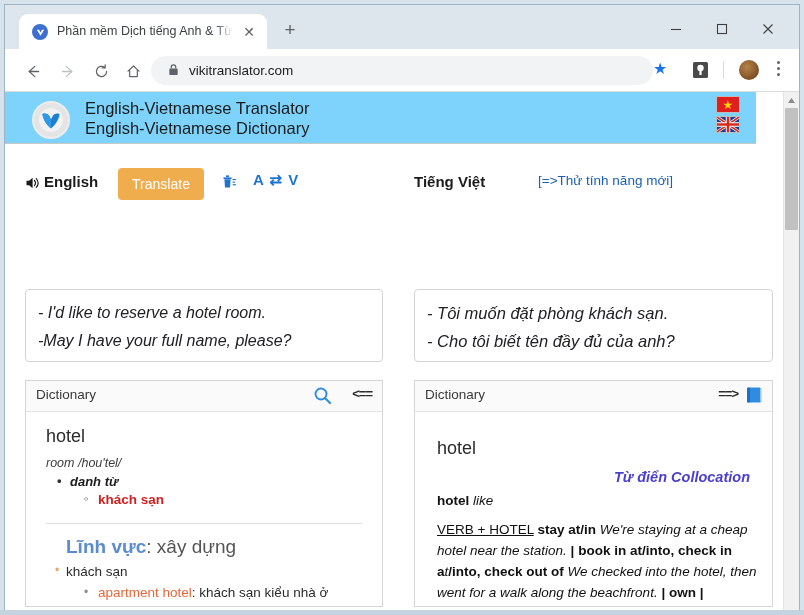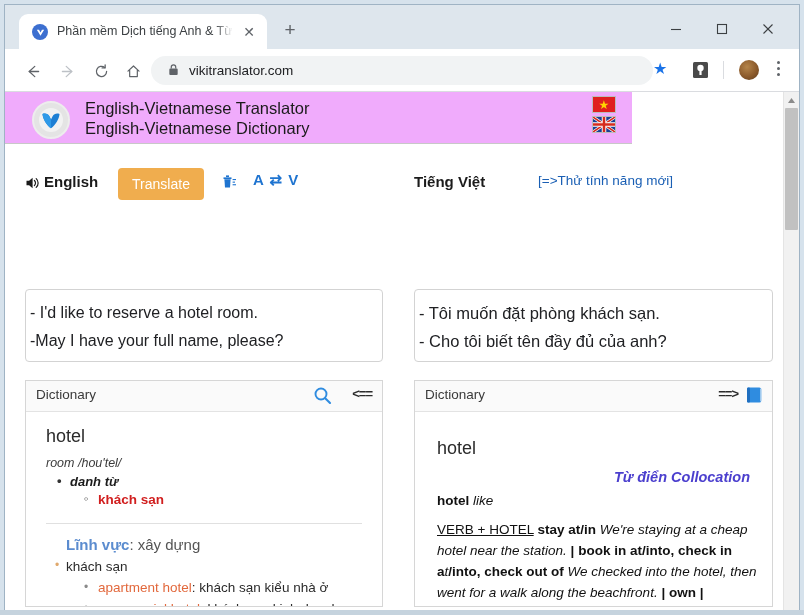--- a/index.html
+++ b/index.html
@@ -205,22 +205,22 @@
     top: 16px; left: 1px;
     width: 13px; height: 122px;
     background: #c1c1c1;
     border-radius: 1px;
   }
 
   
   .site-header {
     position: absolute;
     left: 0; top: 0;
-    width: 627px; height: 52px;
-    background: #f0abfc;
+    width: 751px; height: 52px;
+    background: #7dd3fc;
     border-bottom: 1px solid #c8c8c8;
     box-sizing: border-box;
   }
   .logo {
     position: absolute;
     left: 27px; top: 9px;
     width: 38px; height: 38px;
     border-radius: 50%;
     background: #e4e4e4;
     border: 2px solid #ededed;
@@ -317,22 +317,23 @@
   }
 
   
   .tbox {
     position: absolute;
     top: 197px;
     border: 1px solid #d3d3d3;
     border-radius: 4px;
     background: #ffffff;
     box-sizing: border-box;
-    padding: 9px 4px;
+    padding: 9px 12px;
     overflow: hidden;
+    font-style: italic;
   }
   .tbox.left  { left: 20px;  width: 358px; height: 73px; }
   .tbox.right { left: 409px; width: 359px; height: 73px; }
   .tbox .ln {
     font-size: 16px;
     color: #202124;
     line-height: 28px;
     white-space: nowrap;
   }
   .tbox.right .ln { font-size: 16.5px; }
@@ -433,21 +434,21 @@
     content: "◦";
     position: absolute; left: -14px; top: -1px;
     font-size: 13px; font-weight: normal; color: #555;
   }
   .divider {
     margin: 16px 6px 12px 6px;
     height: 1px;
     background: #e0e0e0;
   }
   .field-line {
-    font-size: 15px;
+    font-size: 19px;
     color: #555;
     margin: 0 0 6px 26px;
   }
   .field-line b { color: #5b8ccf; font-weight: bold; }
   ul.lvl1b { list-style: none; margin: 0 0 0 26px; padding: 0; }
   ul.lvl1b > li {
     position: relative;
     font-size: 13.5px;
     color: #2b2b2b;
     margin-bottom: 3px;

